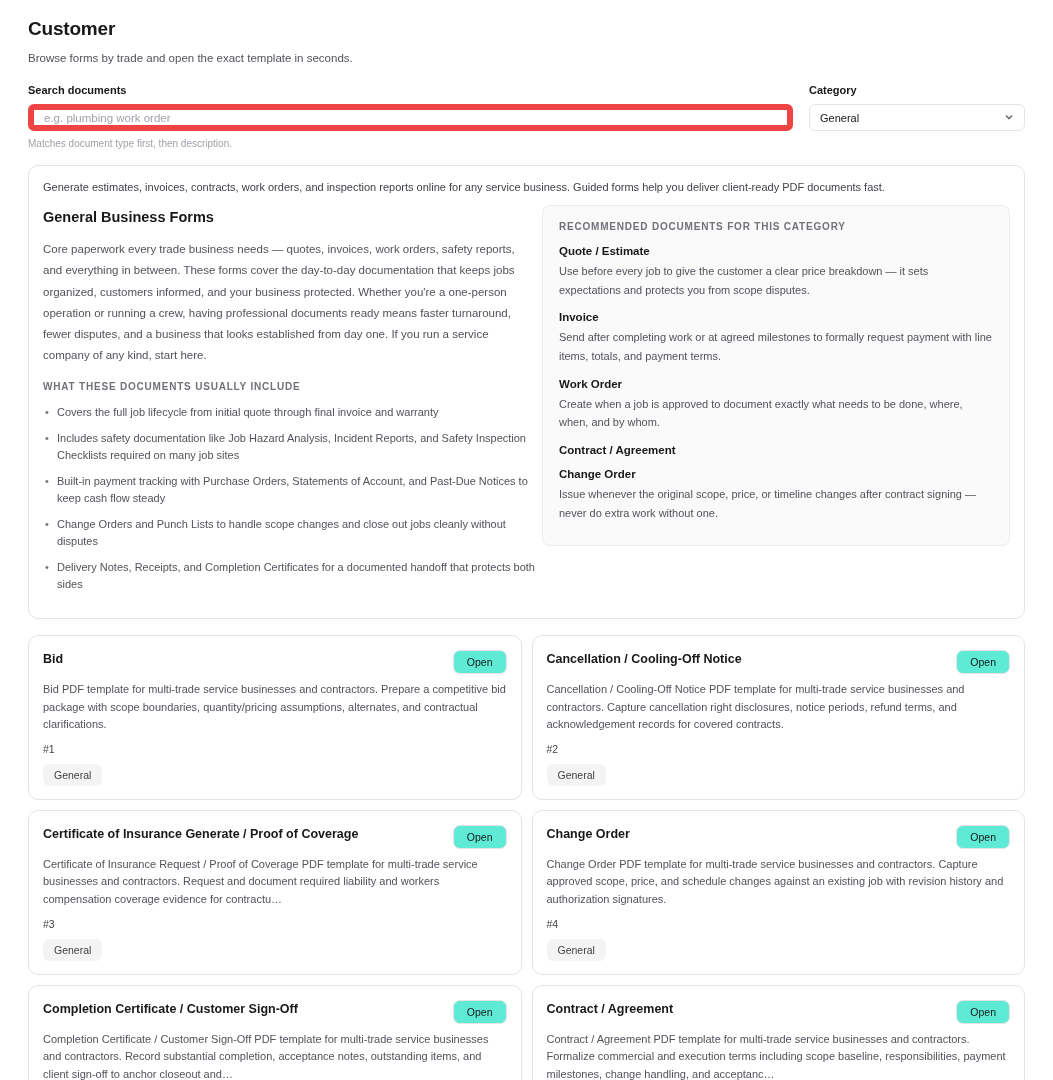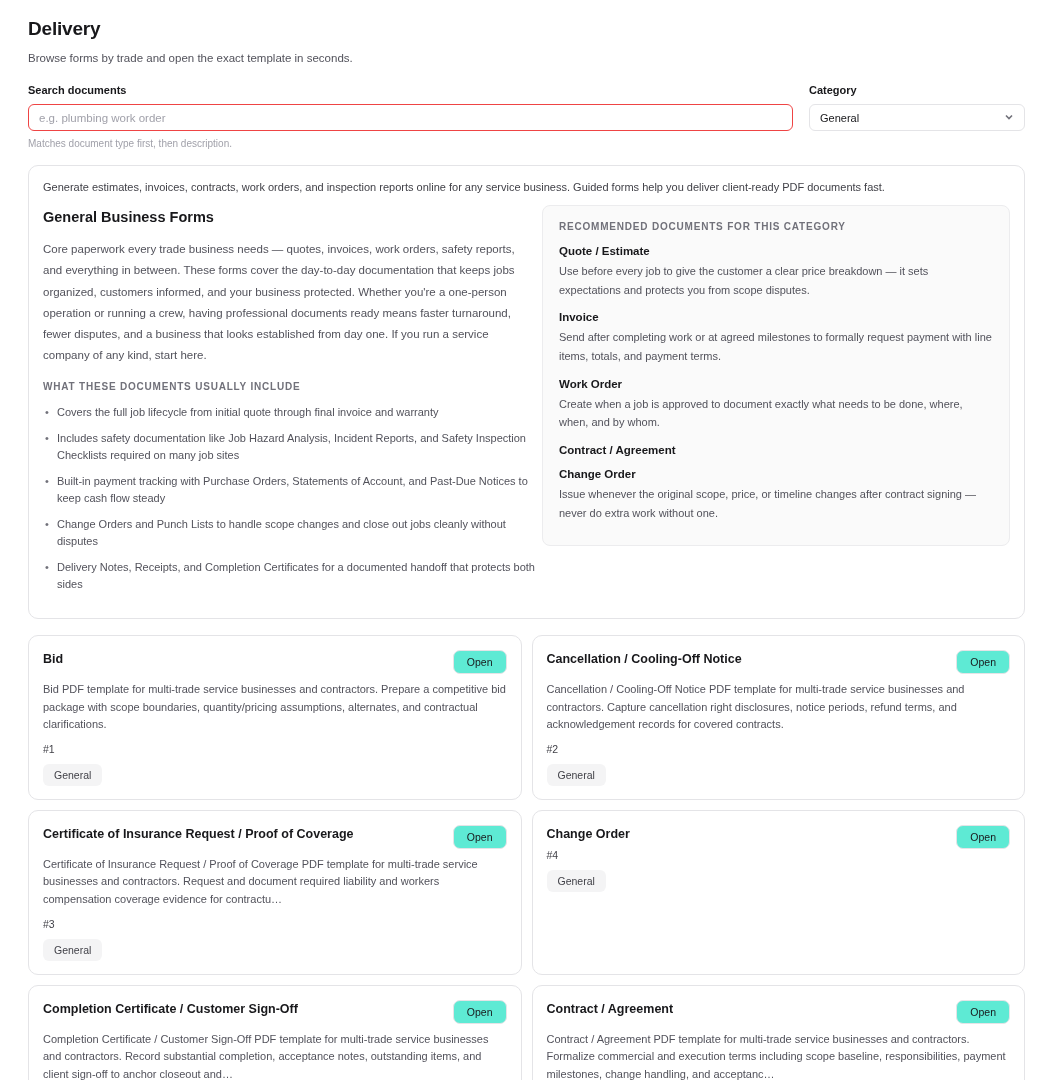--- a/index.html
+++ b/index.html
@@ -11,21 +11,21 @@
     padding: 14px 28px 0;
   }
   h1 { font-size: 19px; font-weight: 700; letter-spacing: -0.2px; margin: 4px 0 12px; }
   .subtitle { font-size: 11.5px; color: #52525b; margin-bottom: 20px; }
 
   .filter-row { display: flex; gap: 16px; align-items: flex-start; }
   .filter-col-search { flex: 1; }
   .filter-col-category { width: 216px; }
   .field-label { font-size: 11px; font-weight: 700; margin-bottom: 8px; color: #18181b; }
   .search-input {
-    width: 100%; height: 27px; border: 1px solid #ef4444; border-radius: 6px;
+    width: 100%; height: 27px; border: 6px solid #ef4444; border-radius: 6px;
     padding: 0 10px; font-size: 11.5px; color: #18181b; outline: none;
     font-family: inherit; background: #fff;
   }
   .search-input::placeholder { color: #a1a1aa; }
   .hint { font-size: 10px; color: #a1a1aa; margin-top: 7px; }
   .select-box {
     height: 27px; border: 1px solid #e4e4e7; border-radius: 6px; background: #fff;
     display: flex; align-items: center; justify-content: space-between;
     padding: 0 10px; font-size: 11px; cursor: pointer;
   }
@@ -80,21 +80,21 @@
   .card-desc { font-size: 11px; color: #52525b; line-height: 1.6; margin: 7px 0 9px; }
   .card-num { font-size: 10.5px; color: #3f3f46; margin-bottom: 9px; }
   .tag {
     display: inline-block; background: #f4f4f5; border-radius: 6px;
     padding: 5px 11px; font-size: 10.5px; color: #3f3f46;
   }
 </style>
 </head>
 <body>
 
-<h1>Delivery</h1>
+<h1>Customer</h1>
 <p class="subtitle">Browse forms by trade and open the exact template in seconds.</p>
 
 <div class="filter-row">
   <div class="filter-col-search">
     <div class="field-label">Search documents</div>
     <input class="search-input" type="text" placeholder="e.g. plumbing work order" style="">
     <div class="hint">Matches document type first, then description.</div>
   </div>
   <div class="filter-col-category">
     <div class="field-label">Category</div>
@@ -166,33 +166,34 @@
       <div class="card-title">Cancellation / Cooling-Off Notice</div>
       <button class="open-btn">Open</button>
     </div>
     <p class="card-desc">Cancellation / Cooling-Off Notice PDF template for multi-trade service businesses and contractors. Capture cancellation right disclosures, notice periods, refund terms, and acknowledgement records for covered contracts.</p>
     <div class="card-num">#2</div>
     <span class="tag">General</span>
   </div>
 
   <div class="card">
     <div class="card-head">
-      <div class="card-title">Certificate of Insurance Request / Proof of Coverage</div>
+      <div class="card-title">Certificate of Insurance Generate / Proof of Coverage</div>
       <button class="open-btn">Open</button>
     </div>
     <p class="card-desc">Certificate of Insurance Request / Proof of Coverage PDF template for multi-trade service businesses and contractors. Request and document required liability and workers compensation coverage evidence for contractu…</p>
     <div class="card-num">#3</div>
     <span class="tag">General</span>
   </div>
 
   <div class="card">
     <div class="card-head">
       <div class="card-title">Change Order</div>
       <button class="open-btn">Open</button>
     </div>
+    <p class="card-desc">Change Order PDF template for multi-trade service businesses and contractors. Capture approved scope, price, and schedule changes against an existing job with revision history and authorization signatures.</p>
     <div class="card-num">#4</div>
     <span class="tag">General</span>
   </div>
 
   <div class="card">
     <div class="card-head">
       <div class="card-title">Completion Certificate / Customer Sign-Off</div>
       <button class="open-btn">Open</button>
     </div>
     <p class="card-desc">Completion Certificate / Customer Sign-Off PDF template for multi-trade service businesses and contractors. Record substantial completion, acceptance notes, outstanding items, and client sign-off to anchor closeout and…</p>

